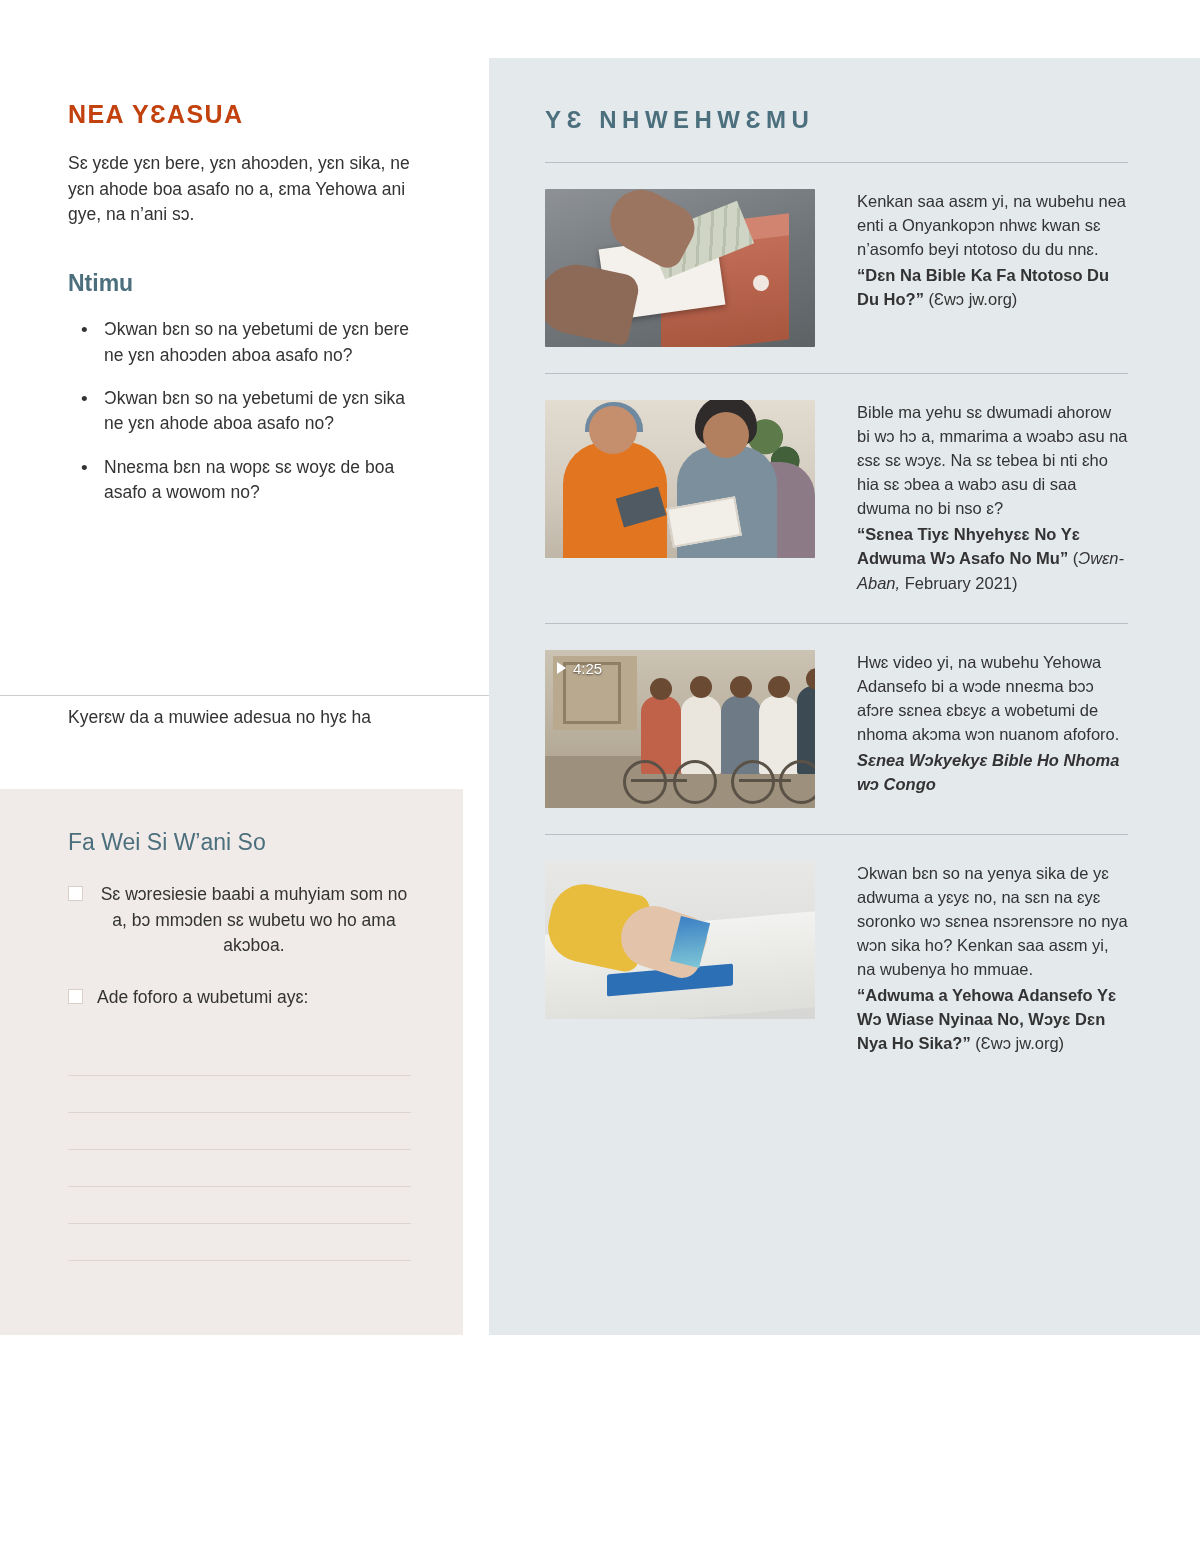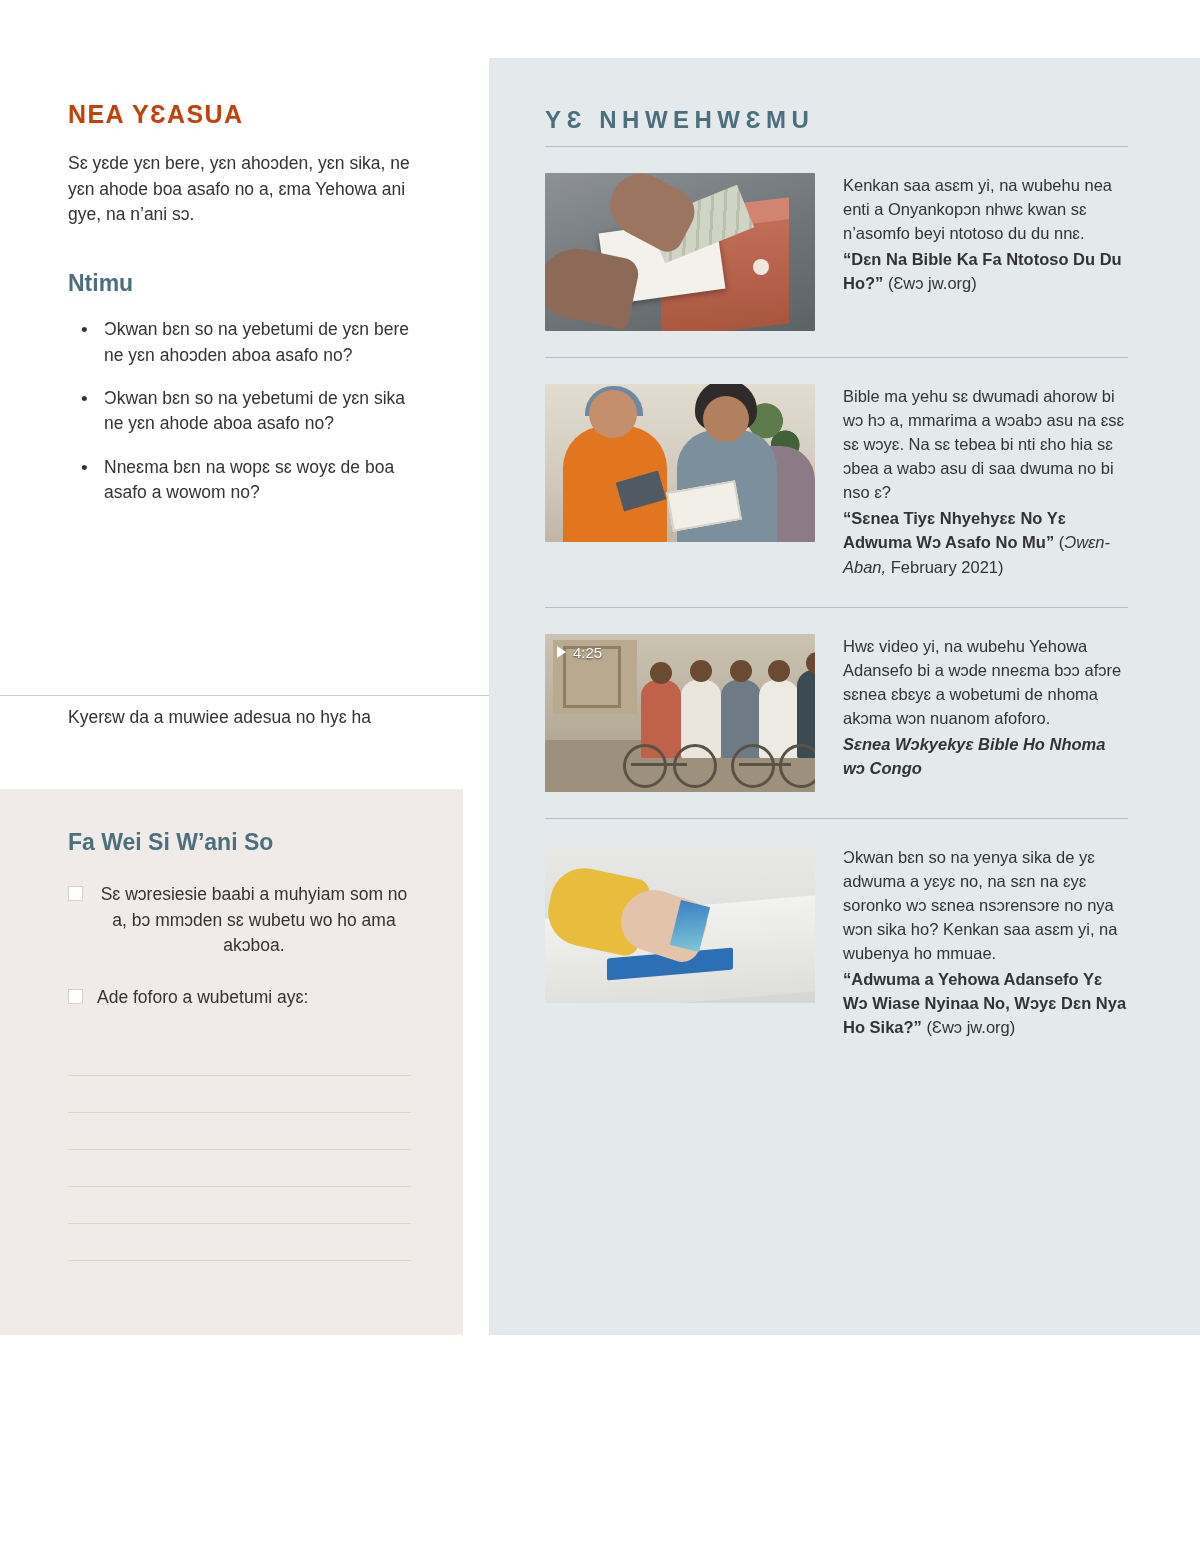--- a/index.html
+++ b/index.html
@@ -100,21 +100,21 @@
     top: 789px;
     width: 463px;
     height: 546px;
     background: #f0ebe8;
   }
   .apply-inner { padding: 40px 52px 0 68px; }
   h2.apply-title {
     font-size: 23px;
     color: #4c6f7d;
     margin: 0 0 26px 0;
-    font-weight: bold;
+    font-weight: normal;
   }
   .check-row {
     display: flex;
     align-items: flex-start;
     margin-bottom: 26px;
     text-align: center;
   }
   .checkbox {
     width: 15px;
     height: 15px;
@@ -142,31 +142,31 @@
     top: 58px;
     width: 711px;
   }
   .rc-inner { padding: 48px 72px 0 56px; }
 
   h1.explore-title {
     font-size: 24px;
     letter-spacing: 5.5px;
     color: #4c6f7d;
     font-weight: bold;
-    margin: 0 0 12px 0;
+    margin: 0 0 28px 0;
   }
 
   .divider {
     border-top: 1px solid #b9c0c5;
     margin: 0;
   }
 
   .item {
     display: flex;
-    gap: 28px;
+    gap: 42px;
     padding: 26px 0 26px 0;
   }
   .thumb {
     flex: 0 0 auto;
     width: 270px;
     height: 158px;
     border-radius: 1px;
     position: relative;
     overflow: hidden;
     background: #cdd3d6;

